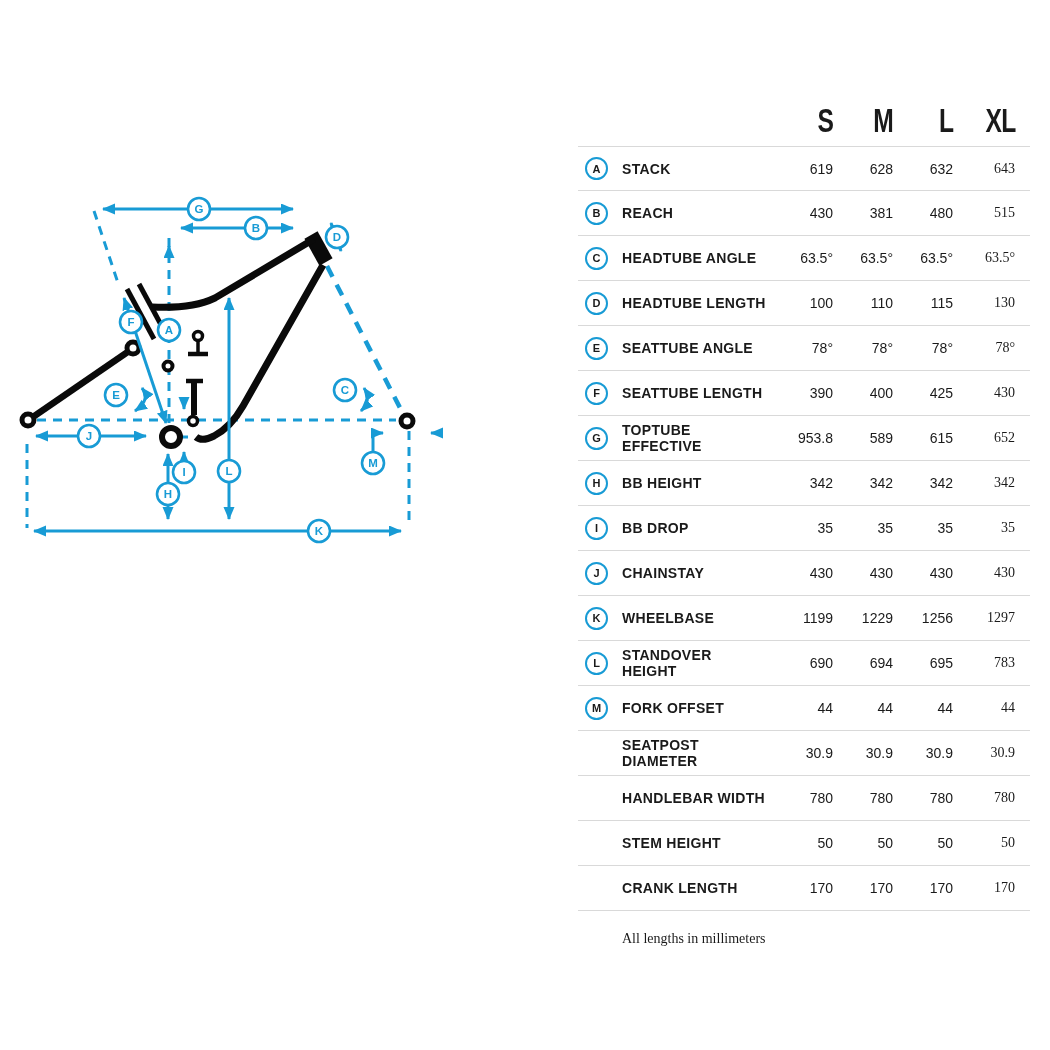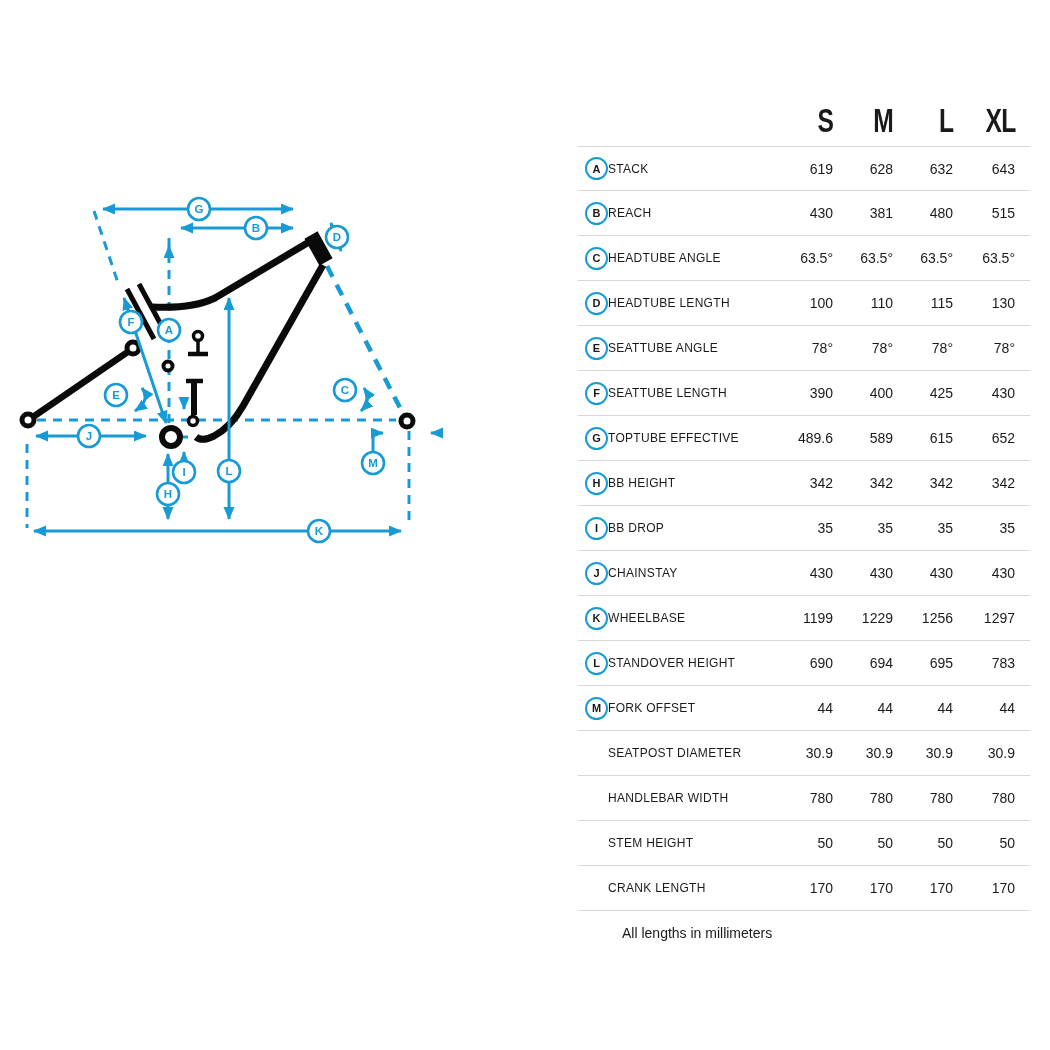--- a/index.html
+++ b/index.html
@@ -35,25 +35,25 @@
     display:flex; align-items:center; height:45px;
     border-bottom:1px solid #d9d9d9;
   }
   .geo-rows .geo-row:first-child { border-top:1px solid #d9d9d9; }
   .row-head { width:190px; display:flex; align-items:center; }
   .tbl-badge {
     width:23px; height:23px; margin-left:7px; border:2px solid #189bd5;
     border-radius:50%; display:flex; align-items:center; justify-content:center;
     font-size:11px; font-weight:700; color:#1a1a1a; flex:0 0 auto;
   }
-  .row-label { font-size:12px; font-weight:400; letter-spacing:.3px; }
+  .row-label { margin-left:14px; font-size:14px; font-weight:700; letter-spacing:.3px; }
   .val-cell { width:60px; text-align:right; font-size:14px; font-weight:400; }
   .val-cell:nth-child(2){ width:65px;text-align:right; }
-  .val-cell:last-child { width:62px; }
-  .footnote { margin:14px 0 0 44px; font-size:14px; color:#1a1a1a; }
+  .val-cell:last-child { width:62px;font-family:Liberation Serif, serif; }
+  .footnote { margin:20px 0 0 44px; font-size:14px; color:#1a1a1a;font-family:Liberation Serif, serif; }
 </style>
 </head>
 <body>
 
 <div class="diagram-wrap">
   <svg width="470" height="600" viewBox="0 0 470 600">
     <defs>
       <marker id="ah" markerUnits="userSpaceOnUse" markerWidth="16" markerHeight="13" refX="12" refY="5.5" orient="auto-start-reverse">
         <path d="M0,0 L13,5.5 L0,11 Z" fill="#189bd5"></path>
       </marker>
@@ -231,21 +231,21 @@
     <div class="val-cell">390</div>
     <div class="val-cell">400</div>
     <div class="val-cell">425</div>
     <div class="val-cell">430</div>
   </div>
       <div class="geo-row">
     <div class="row-head">
       <div class="tbl-badge">G</div>
       <div class="row-label">TOPTUBE EFFECTIVE</div>
     </div>
-    <div class="val-cell">489.6</div>
+    <div class="val-cell">953.8</div>
     <div class="val-cell">589</div>
     <div class="val-cell">615</div>
     <div class="val-cell">652</div>
   </div>
       <div class="geo-row">
     <div class="row-head">
       <div class="tbl-badge">H</div>
       <div class="row-label">BB HEIGHT</div>
     </div>
     <div class="val-cell">342</div>

